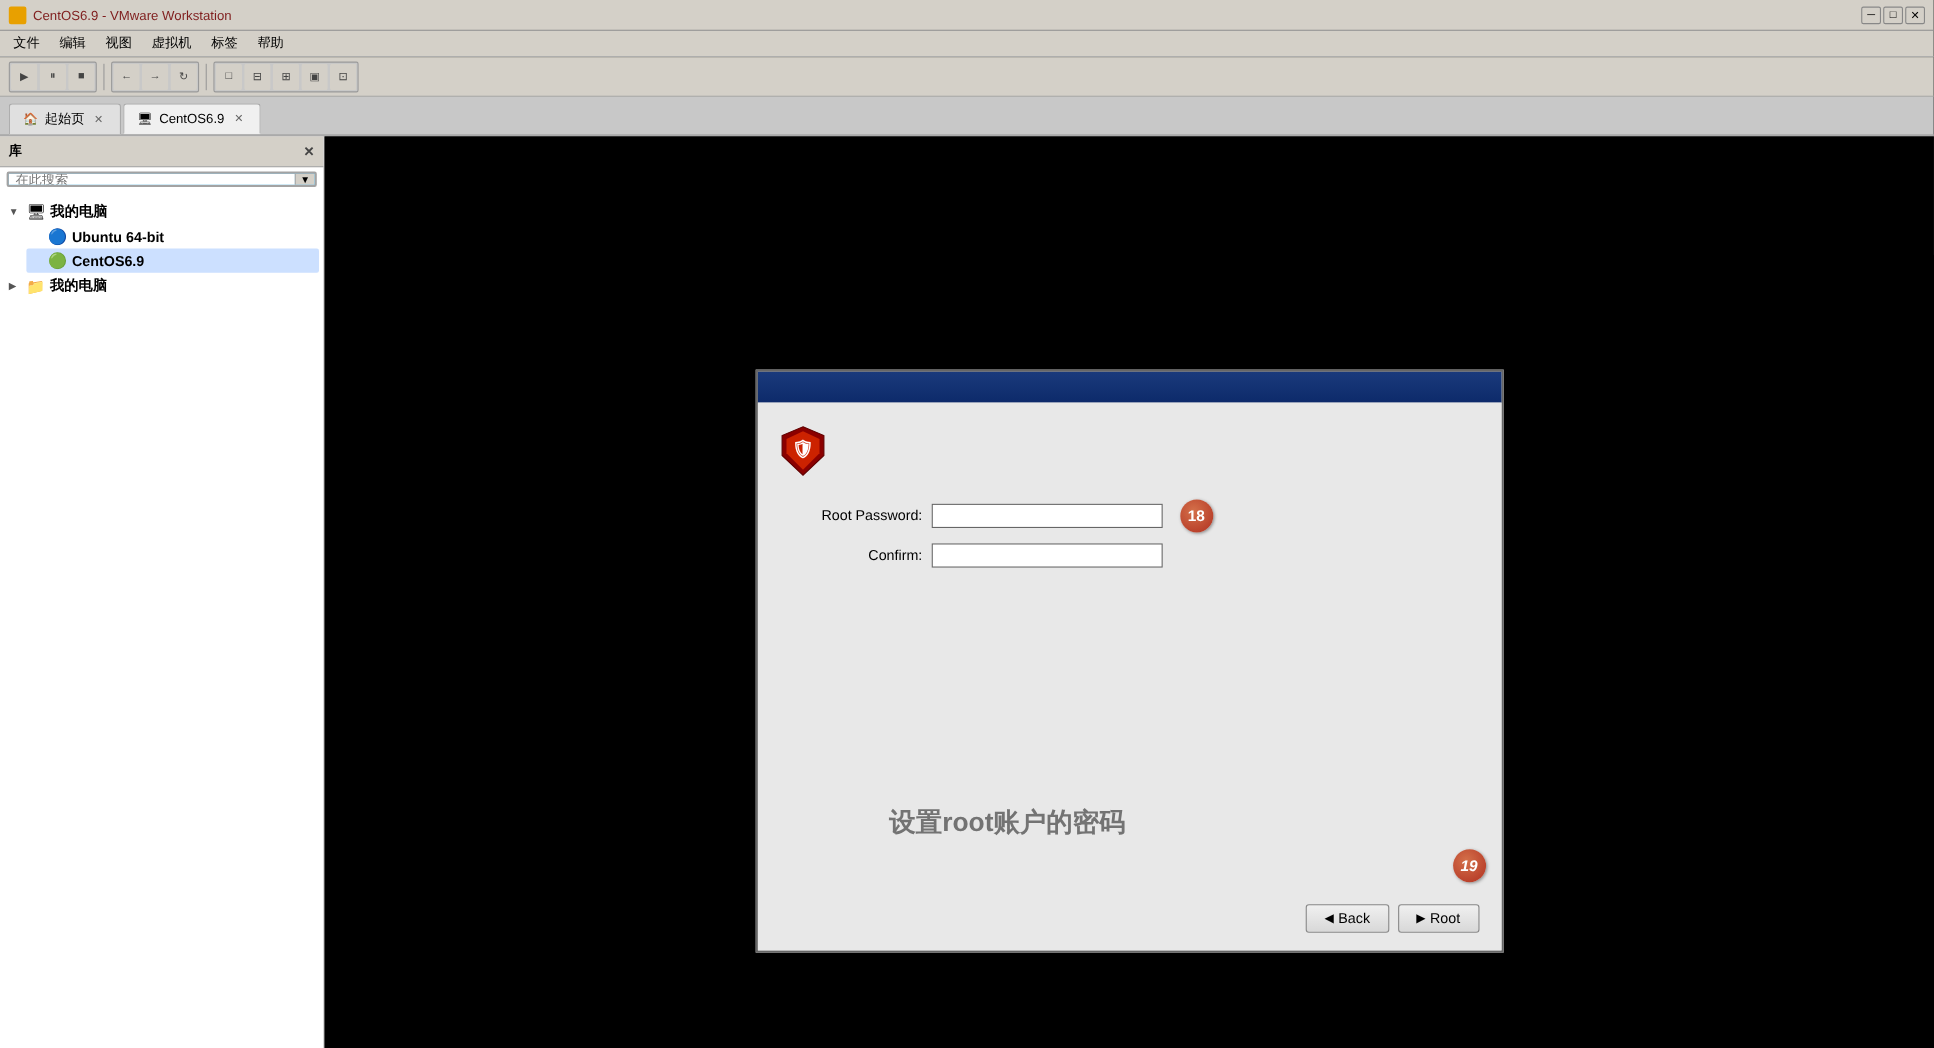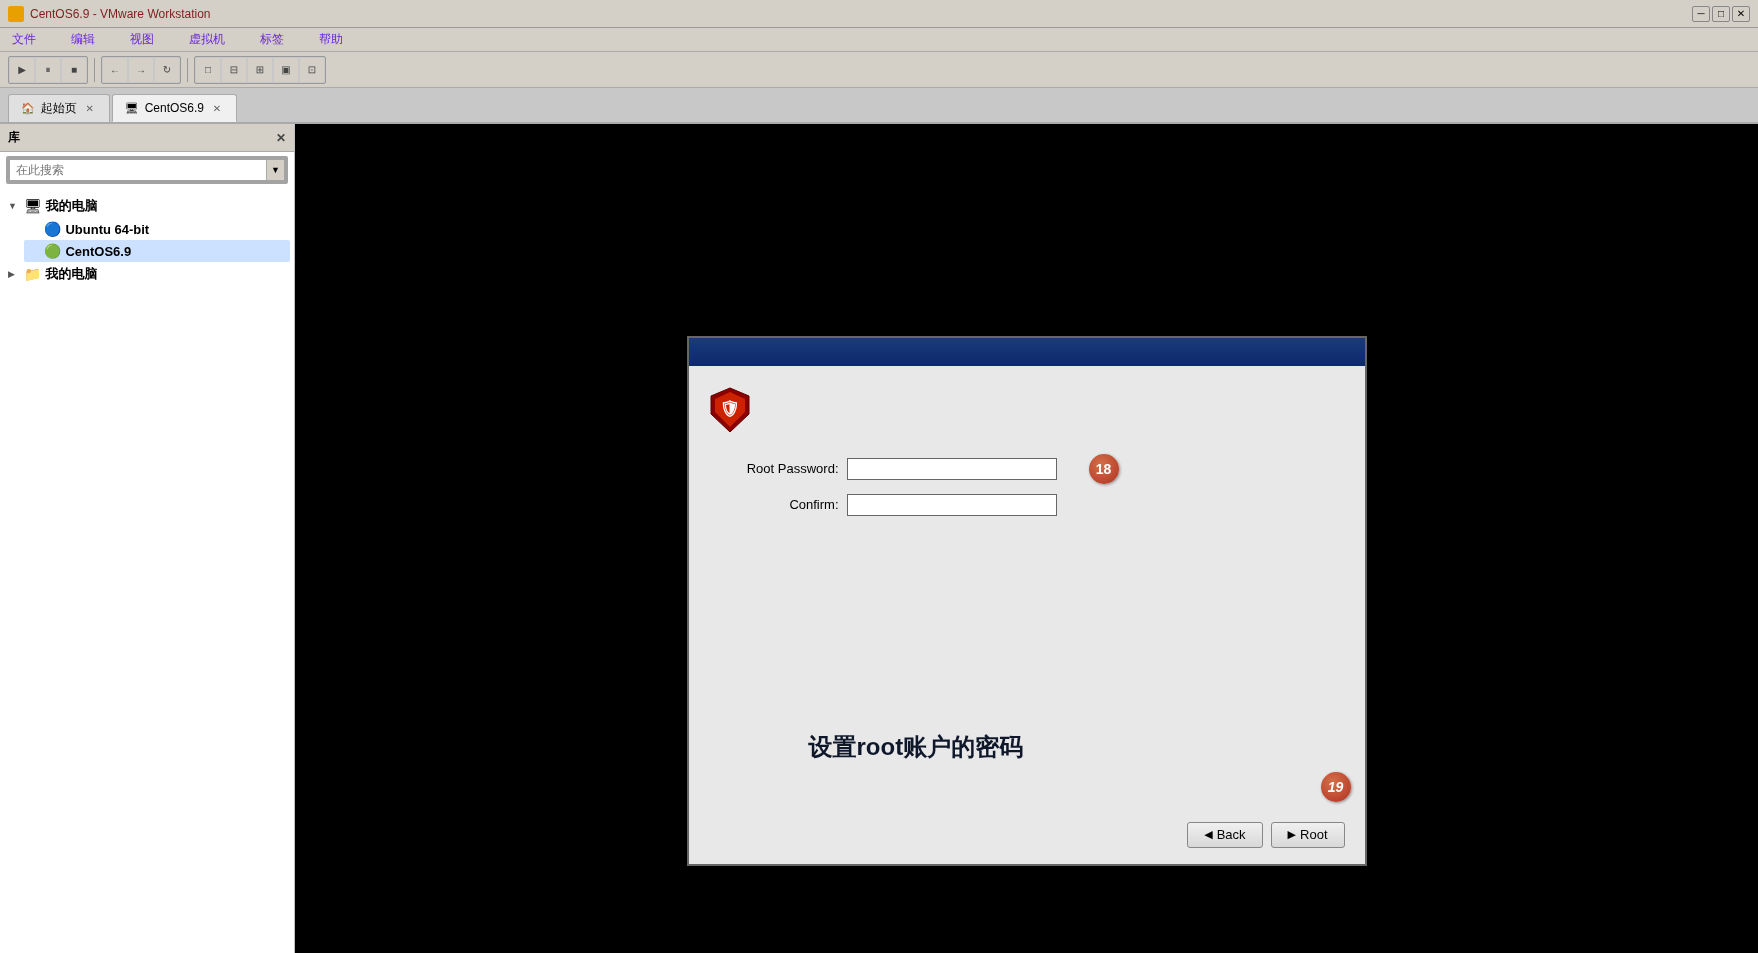--- a/index.html
+++ b/index.html
@@ -49,22 +49,22 @@
 
     
     #menubar {
       height: 24px;
       background: #d4d0c8;
       display: flex;
       align-items: center;
       padding: 0 4px;
       border-bottom: 1px solid #aaa;
       font-size: 12px;
-      color: #6d28d9;
-      gap: 19px;
+      color: #000000;
+      gap: 2px;
     }
     .menu-item {
       padding: 2px 8px;
       cursor: pointer;
     }
 
     
     #toolbar {
       height: 36px;
       background: #d4d0c8;
@@ -156,23 +156,23 @@
       font-size: 12px;
       font-weight: bold;
       border-bottom: 1px solid #aaa;
       justify-content: space-between;
     }
     #sidebar-close {
       font-size: 12px; cursor: pointer; color: #444;
     }
     #search-box {
       margin: 4px 6px;
-      height: 28px;
-      display: flex;
-      border: 4px solid #a3a3a3;
+      height: 14px;
+      display: flex;
+      border: 2px solid #a3a3a3;
       border-radius: 2px;
       overflow: hidden;
       background: #7dd3fc;
     }
     #search-input {
       flex: 1;
       border: none;
       outline: none;
       font-size: 12px;
       padding: 0 6px;
@@ -287,21 +287,21 @@
       font-size: 14px;
       font-weight: bold;
       display: flex; align-items: center; justify-content: center;
       position: absolute;
       box-shadow: 1px 1px 3px rgba(0,0,0,0.4);
     }
 
     
     #annotation-text {
       position: absolute;
-      color: #0f172a;
+      color: #737373;
       font-size: 24px;
       font-weight: bold;
       left: 120px;
       top: 365px;
     }
 
     
     #vm-buttons {
       position: absolute;
       bottom: 16px;
@@ -435,21 +435,21 @@
             <polygon points="21,6 36,13 36,26 21,41 6,26 6,13" fill="#cc2200"></polygon>
             <text x="21" y="28" text-anchor="middle" fill="#fff" font-size="16" font-weight="bold">🛡</text>
           </svg>
         </div>
 
         <div id="vm-form">
           <div class="form-row">
             <span class="form-label">Root Password:</span>
             <input class="form-input" type="password" style="">
 
-            <div class="badge" style="position:relative; left:24px; top:0px; flex-shrink:0;">
+            <div class="badge" style="position:relative; left:8px; top:0px; flex-shrink:0;">
               <span>18</span>
             </div>
           </div>
           <div class="form-row">
             <span class="form-label">Confirm:</span>
             <input class="form-input" type="password" style="">
           </div>
         </div>
 
         <div id="annotation-text">设置root账户的密码</div>

